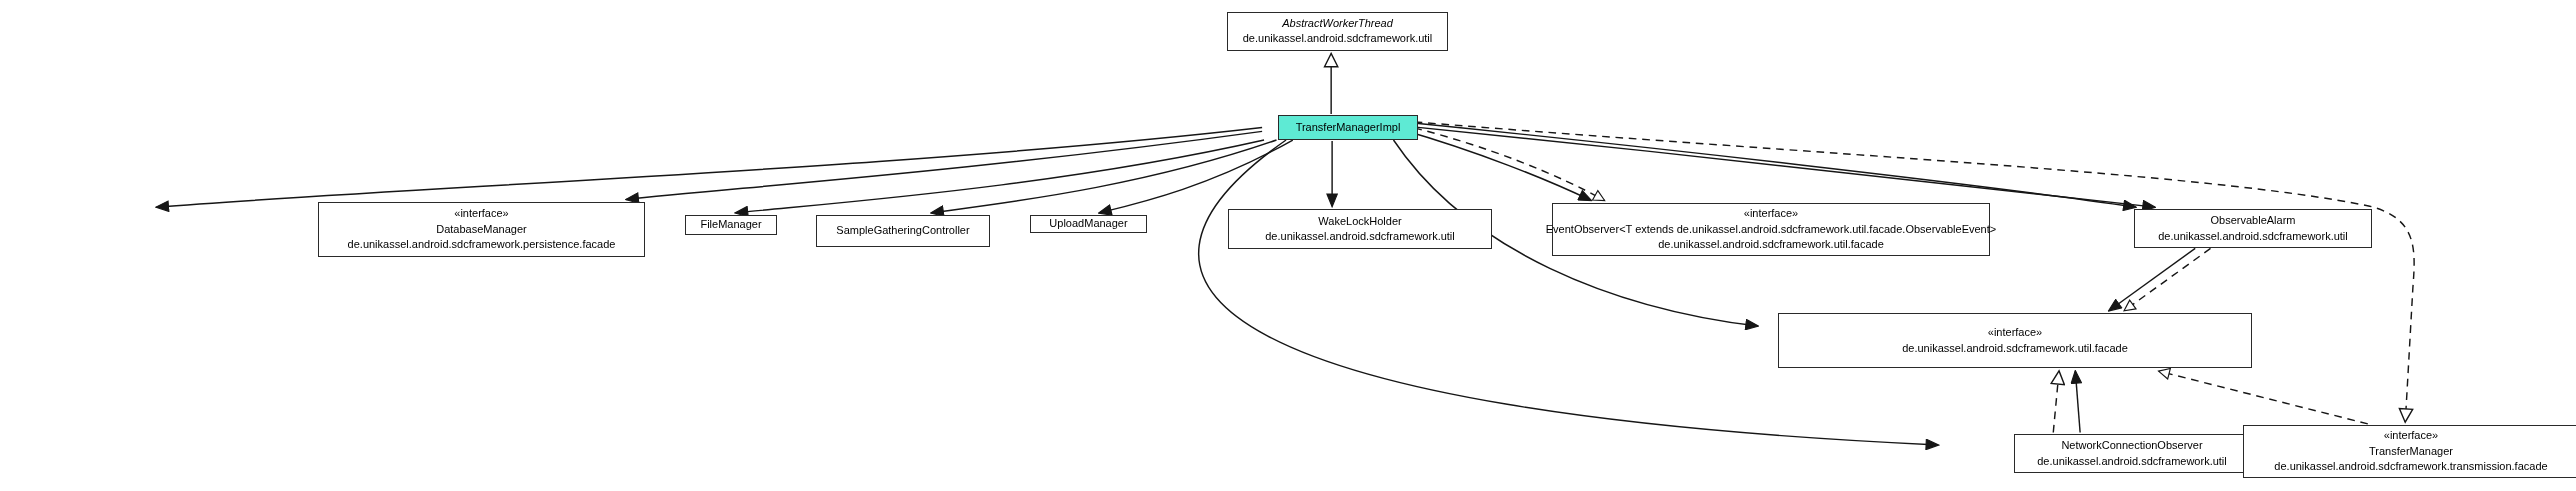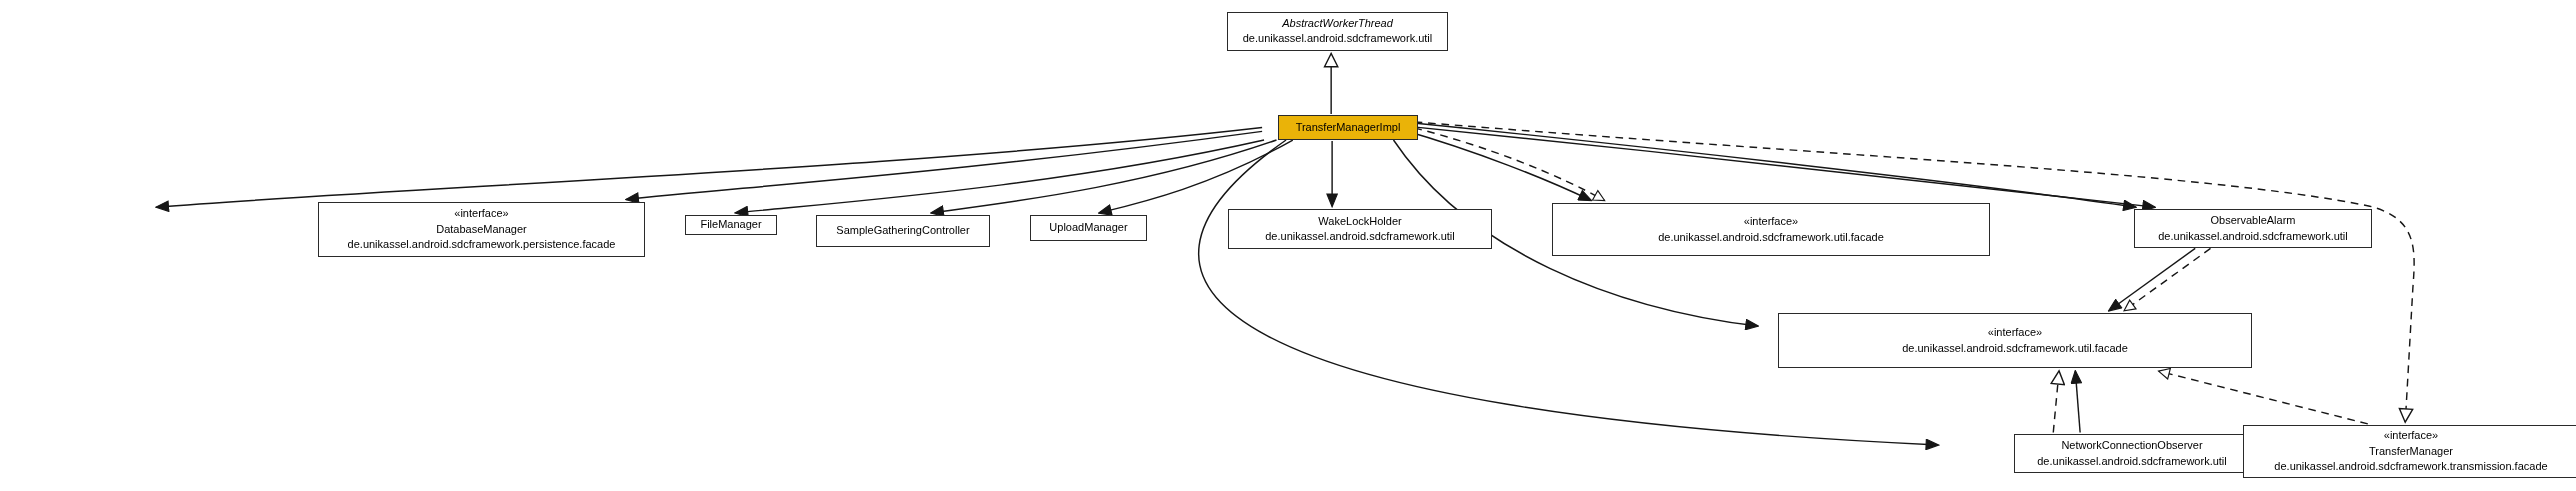--- a/index.html
+++ b/index.html
@@ -13,21 +13,21 @@
   #edge-layer{position:absolute;left:0;top:0;width:2576px;height:491px;}
   .node{
     position:absolute;box-sizing:border-box;
     background:#ffffff;border:1.4px solid #2a2a2a;
     display:flex;flex-direction:column;align-items:center;justify-content:center;
     text-align:center;color:#000;
     font-size:11px;line-height:15.4px;white-space:nowrap;
     z-index:2;
     margin-left:16px;
   }
-  .node.hl{background:#eab308;}
+  .node.hl{background:#5eead4;}
   .stereo,.title,.pkg{display:block;}
   .title.it{font-style:italic;}
 </style>
 </head>
 <body>
 
 <div id="canvas">
 
   <svg id="edge-layer" viewBox="0 0 2684 512" xmlns="http://www.w3.org/2000/svg">
     <defs>
@@ -81,31 +81,32 @@
   </div>
 
   <div class="node" style="left:669px;top:215px;width:92px;height:20px;">
     <span class="title">FileManager</span>
   </div>
 
   <div class="node" style="left:800px;top:215px;width:174px;height:32px;">
     <span class="title">SampleGatheringController</span>
   </div>
 
-  <div class="node" style="left:1014px;top:215px;width:117px;height:26px;align-items:center;">
+  <div class="node" style="left:1014px;top:215px;width:117px;height:18px;align-items:center;">
     <span class="title">UploadManager</span>
   </div>
 
   <div class="node" style="left:1212px;top:209px;width:264px;height:40px;">
     <span class="title">WakeLockHolder</span>
     <span class="pkg">de.unikassel.android.sdcframework.util</span>
   </div>
 
   <div class="node" style="left:1536px;top:203px;width:438px;height:53px;">
     <span class="stereo">«interface»</span>
+    <span class="title">EventObserver&lt;T extends de.unikassel.android.sdcframework.util.facade.ObservableEvent&gt;</span>
     <span class="pkg">de.unikassel.android.sdcframework.util.facade</span>
   </div>
 
   <div class="node" style="left:2118px;top:209px;width:238px;height:39px;">
     <span class="title">ObservableAlarm</span>
     <span class="pkg">de.unikassel.android.sdcframework.util</span>
   </div>
 
   <div class="node" style="left:1762px;top:313px;width:474px;height:55px;">
     <span class="stereo">«interface»</span>

